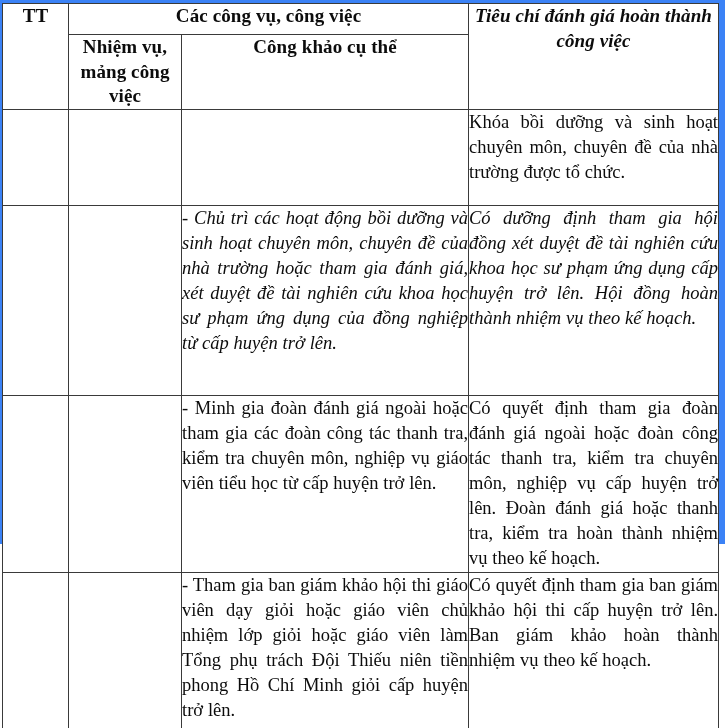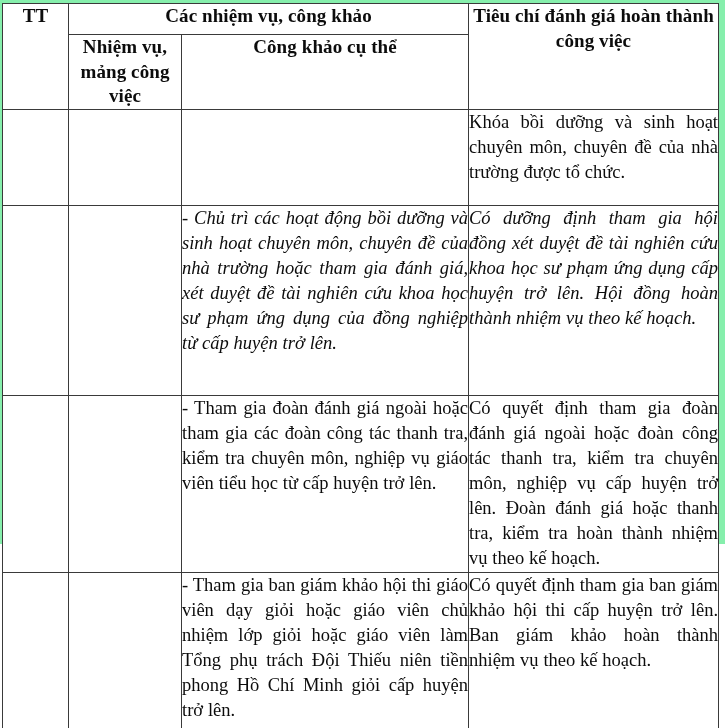--- a/index.html
+++ b/index.html
@@ -13,21 +13,21 @@
     height: 728px;
     font-family: "Liberation Serif", "DejaVu Serif", serif;
     color: #0c0c0c;
     overflow: hidden;
   }
 
   .page {
     position: relative;
     width: 725px;
     height: 544px;
-    background: #86efac;
+    background: #3b82f6;
   }
 
   
   table.doc-table {
     position: absolute;
     left: 2px;
     top: 3px;
     width: 716px;
     border-collapse: collapse;
     table-layout: fixed;
@@ -68,20 +68,21 @@
   }
   .hdr-group {
     height: 30px;
   }
   .hdr-sub {
     height: 69px;
     margin-top: 40px;
   }
   .hdr-tieuchi {
     padding: 6px 14px;
+    font-style: italic;
   }
 
   
   .cell-text {
     font-size: 18.5px;
     line-height: 1.355;
     text-align: justify;
     text-align-last: left;
     padding: 7px 9px 8px 9px;
     hyphens: none;
@@ -117,21 +118,21 @@
     <colgroup>
       <col class="c-tt">
       <col class="c-mang">
       <col class="c-cv">
       <col class="c-tieuchi">
     </colgroup>
 
     <thead>
       <tr>
         <th class="hdr hdr-tt" rowspan="2">TT</th>
-        <th class="hdr hdr-group" colspan="2">Các nhiệm vụ, công khảo</th>
+        <th class="hdr hdr-group" colspan="2">Các công vụ, công việc</th>
         <th class="hdr hdr-tieuchi" rowspan="2">Tiêu chí đánh giá hoàn thành công việc</th>
       </tr>
       <tr>
         <th class="hdr hdr-sub">Nhiệm vụ, mảng công việc</th>
         <th class="hdr hdr-sub">Công khảo cụ thể</th>
       </tr>
     </thead>
 
     <tbody>
 
@@ -145,21 +146,21 @@
       <tr class="r2">
         <td class="cell-text cell-empty"></td>
         <td class="cell-text cell-empty"></td>
         <td class="cell-text cell-top">- Chủ trì các hoạt động bồi dưỡng và sinh hoạt chuyên môn, chuyên đề của nhà trường hoặc tham gia đánh giá, xét duyệt đề tài nghiên cứu khoa học sư phạm ứng dụng của đồng nghiệp từ cấp huyện trở lên.</td>
         <td class="cell-text cell-mid">Có dưỡng định tham gia hội đồng xét duyệt đề tài nghiên cứu khoa học sư phạm ứng dụng cấp huyện trở lên. Hội đồng hoàn thành nhiệm vụ theo kế hoạch.</td>
       </tr>
 
       <tr class="r3">
         <td class="cell-text cell-empty"></td>
         <td class="cell-text cell-empty"></td>
-        <td class="cell-text cell-top">- Tham gia đoàn đánh giá ngoài hoặc tham gia các đoàn công tác thanh tra, kiểm tra chuyên môn, nghiệp vụ giáo viên tiểu học từ cấp huyện trở lên.</td>
+        <td class="cell-text cell-top">- Minh gia đoàn đánh giá ngoài hoặc tham gia các đoàn công tác thanh tra, kiểm tra chuyên môn, nghiệp vụ giáo viên tiểu học từ cấp huyện trở lên.</td>
         <td class="cell-text cell-top">Có quyết định tham gia đoàn đánh giá ngoài hoặc đoàn công tác thanh tra, kiểm tra chuyên môn, nghiệp vụ cấp huyện trở lên. Đoàn đánh giá hoặc thanh tra, kiểm tra hoàn thành nhiệm vụ theo kế hoạch.</td>
       </tr>
 
       <tr class="r4 last-row">
         <td class="cell-text cell-empty"></td>
         <td class="cell-text cell-empty"></td>
         <td class="cell-text cell-top">- Tham gia ban giám khảo hội thi giáo viên dạy giỏi hoặc giáo viên chủ nhiệm lớp giỏi hoặc giáo viên làm Tổng phụ trách Đội Thiếu niên tiền phong Hồ Chí Minh giỏi cấp huyện trở lên.</td>
         <td class="cell-text cell-mid">Có quyết định tham gia ban giám khảo hội thi cấp huyện trở lên. Ban giám khảo hoàn thành nhiệm vụ theo kế hoạch.</td>
       </tr>
 

